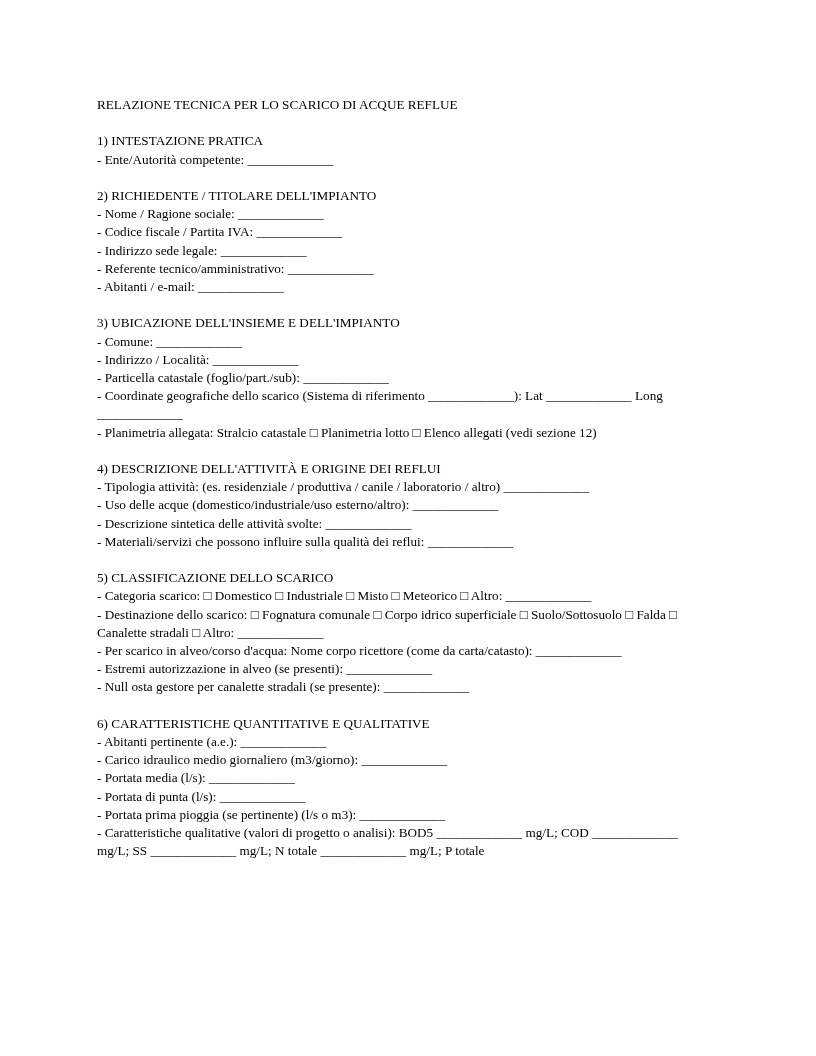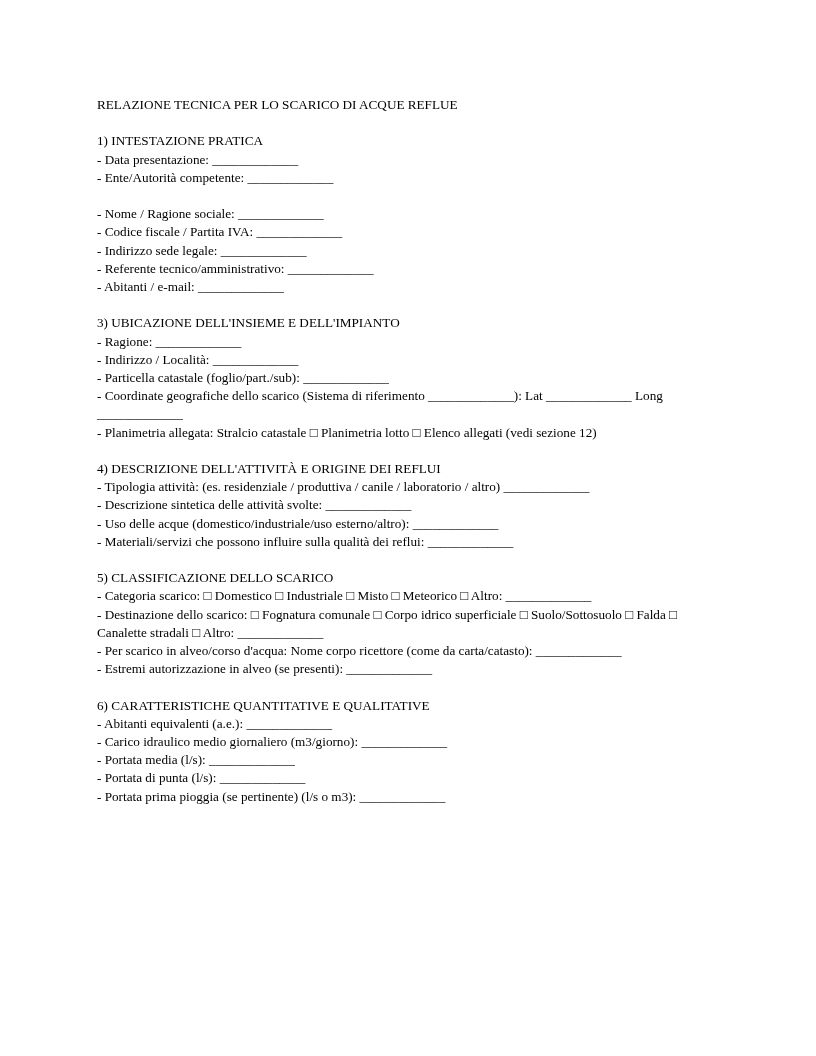--- a/index.html
+++ b/index.html
@@ -41,54 +41,56 @@
 </head>
 <body>
 
 <div class="page">
   <div class="doc-body">
 
     <div class="line">RELAZIONE TECNICA PER LO SCARICO DI ACQUE REFLUE</div>
     <div class="line blank"></div>
 
     <div class="line">1) INTESTAZIONE PRATICA</div>
-    <div class="line">- Data presentazione: _____________</div>
     <div class="line">- Ente/Autorità competente: _____________</div>
     <div class="line blank"></div>
 
+    <div class="line">2) RICHIEDENTE / TITOLARE DELL'IMPIANTO</div>
     <div class="line">- Nome / Ragione sociale: _____________</div>
     <div class="line">- Codice fiscale / Partita IVA: _____________</div>
     <div class="line">- Indirizzo sede legale: _____________</div>
     <div class="line">- Referente tecnico/amministrativo: _____________</div>
     <div class="line">- Abitanti / e-mail: _____________</div>
     <div class="line blank"></div>
 
     <div class="line">3) UBICAZIONE DELL'INSIEME E DELL'IMPIANTO</div>
-    <div class="line">- Ragione: _____________</div>
+    <div class="line">- Comune: _____________</div>
     <div class="line">- Indirizzo / Località: _____________</div>
     <div class="line">- Particella catastale (foglio/part./sub): _____________</div>
     <div class="line">- Coordinate geografiche dello scarico (Sistema di riferimento _____________): Lat _____________ Long _____________</div>
     <div class="line">- Planimetria allegata: Stralcio catastale □ Planimetria lotto □ Elenco allegati (vedi sezione 12)</div>
     <div class="line blank"></div>
 
     <div class="line">4) DESCRIZIONE DELL'ATTIVITÀ E ORIGINE DEI REFLUI</div>
     <div class="line">- Tipologia attività: (es. residenziale / produttiva / canile / laboratorio / altro) _____________</div>
+    <div class="line">- Uso delle acque (domestico/industriale/uso esterno/altro): _____________</div>
     <div class="line">- Descrizione sintetica delle attività svolte: _____________</div>
-    <div class="line">- Uso delle acque (domestico/industriale/uso esterno/altro): _____________</div>
     <div class="line">- Materiali/servizi che possono influire sulla qualità dei reflui: _____________</div>
     <div class="line blank"></div>
 
     <div class="line">5) CLASSIFICAZIONE DELLO SCARICO</div>
     <div class="line">- Categoria scarico: □ Domestico □ Industriale □ Misto □ Meteorico □ Altro: _____________</div>
     <div class="line">- Destinazione dello scarico: □ Fognatura comunale □ Corpo idrico superficiale □ Suolo/Sottosuolo □ Falda □ Canalette stradali □ Altro: _____________</div>
     <div class="line">- Per scarico in alveo/corso d'acqua: Nome corpo ricettore (come da carta/catasto): _____________</div>
     <div class="line">- Estremi autorizzazione in alveo (se presenti): _____________</div>
+    <div class="line">- Null osta gestore per canalette stradali (se presente): _____________</div>
     <div class="line blank"></div>
 
     <div class="line">6) CARATTERISTICHE QUANTITATIVE E QUALITATIVE</div>
-    <div class="line">- Abitanti equivalenti (a.e.): _____________</div>
+    <div class="line">- Abitanti pertinente (a.e.): _____________</div>
     <div class="line">- Carico idraulico medio giornaliero (m3/giorno): _____________</div>
     <div class="line">- Portata media (l/s): _____________</div>
     <div class="line">- Portata di punta (l/s): _____________</div>
     <div class="line">- Portata prima pioggia (se pertinente) (l/s o m3): _____________</div>
+    <div class="line">- Caratteristiche qualitative (valori di progetto o analisi): BOD5 _____________ mg/L; COD _____________ mg/L; SS _____________ mg/L; N totale _____________ mg/L; P totale</div>
 
   </div>
 </div>
 
 </body></html>

